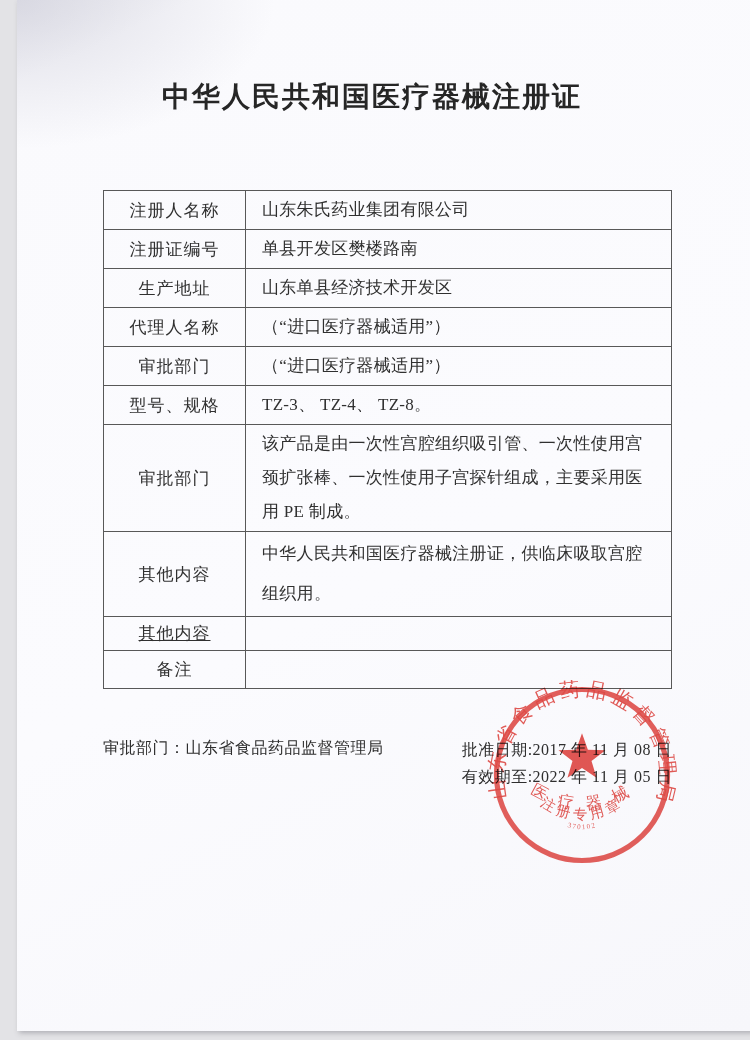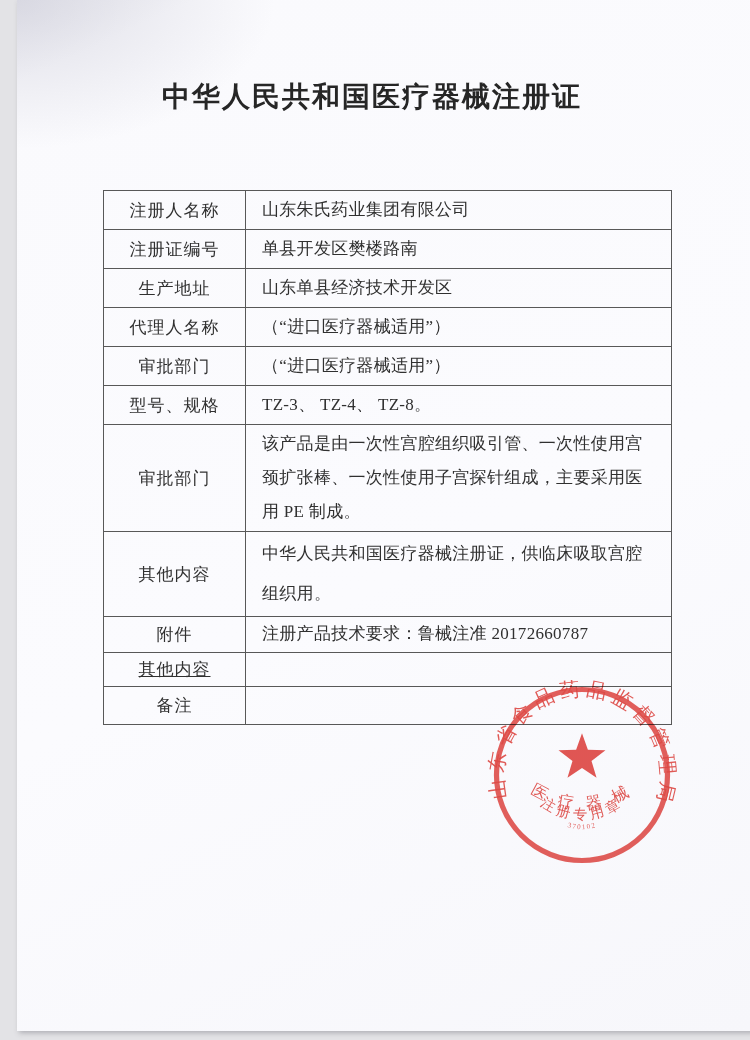--- a/index.html
+++ b/index.html
@@ -104,35 +104,38 @@
         <td class="val">TZ-3、 TZ-4、 TZ-8。</td>
       </tr>
       <tr class="tall-3">
         <td class="lbl">审批部门</td>
         <td class="val">该产品是由一次性宫腔组织吸引管、一次性使用宫颈扩张棒、一次性使用子宫探针组成，主要采用医用 PE 制成。</td>
       </tr>
       <tr class="tall-2">
         <td class="lbl">其他内容</td>
         <td class="val">中华人民共和国医疗器械注册证，供临床吸取宫腔组织用。</td>
       </tr>
-      <tr class="r-att">
-        <td class="lbl">附件</td>
-        <td class="val">注册产品技术要求：鲁械注准 20172660787</td>
-      </tr>
       <tr class="r-oth">
         <td class="lbl">其他内容</td>
         <td class="val"></td>
       </tr>
       <tr class="r-rem">
         <td class="lbl">备注</td>
         <td class="val"></td>
       </tr>
     </tbody>
   </table>
 
+  <div class="footer">
+    <div class="dept">审批部门：山东省食品药品监督管理局</div>
+    <div class="dates">
+      <div>批准日期:2017 年 11 月 08 日</div>
+      <div>有效期至:2022 年 11 月 05 日</div>
+    </div>
+  </div>
 
   <div class="seal">
     <svg viewBox="0 0 200 200">
       <defs>
         <path id="arcTop" d="M 22,128 A 83,83 0 1 1 178,128" fill="none"></path>
         <path id="arcMid" d="M 45,118 A 95,95 0 0 0 155,118" fill="none"></path>
         <path id="arcLow" d="M 52,128 A 72,72 0 0 0 148,128" fill="none"></path>
         <path id="arcNum" d="M 76,151 A 50,50 0 0 0 124,151" fill="none"></path>
       </defs>
       <circle cx="100" cy="100" r="90" fill="none" stroke="#e03a34" stroke-width="5.5" opacity="0.88"></circle>

